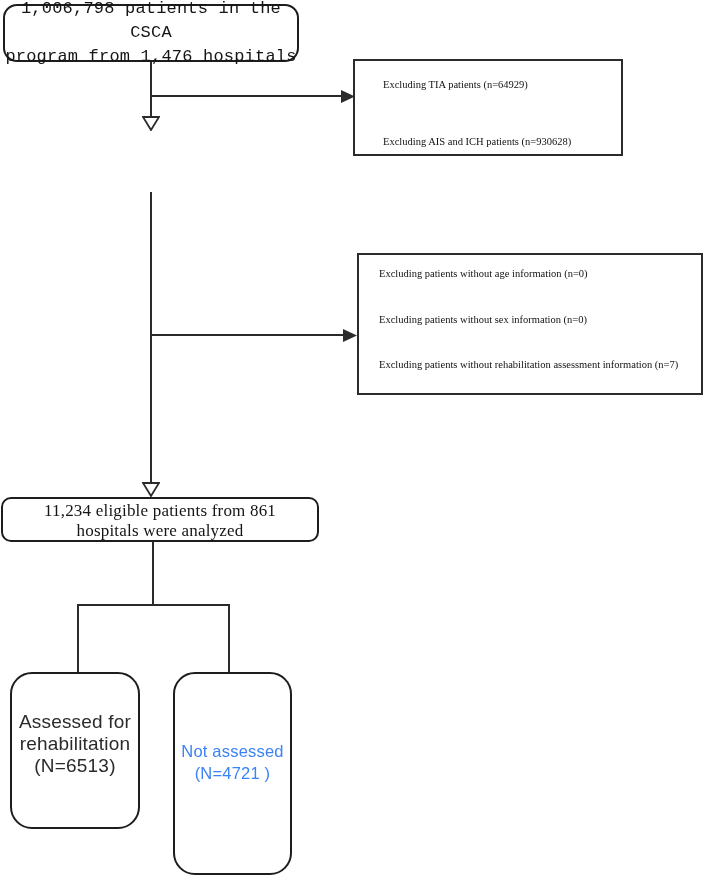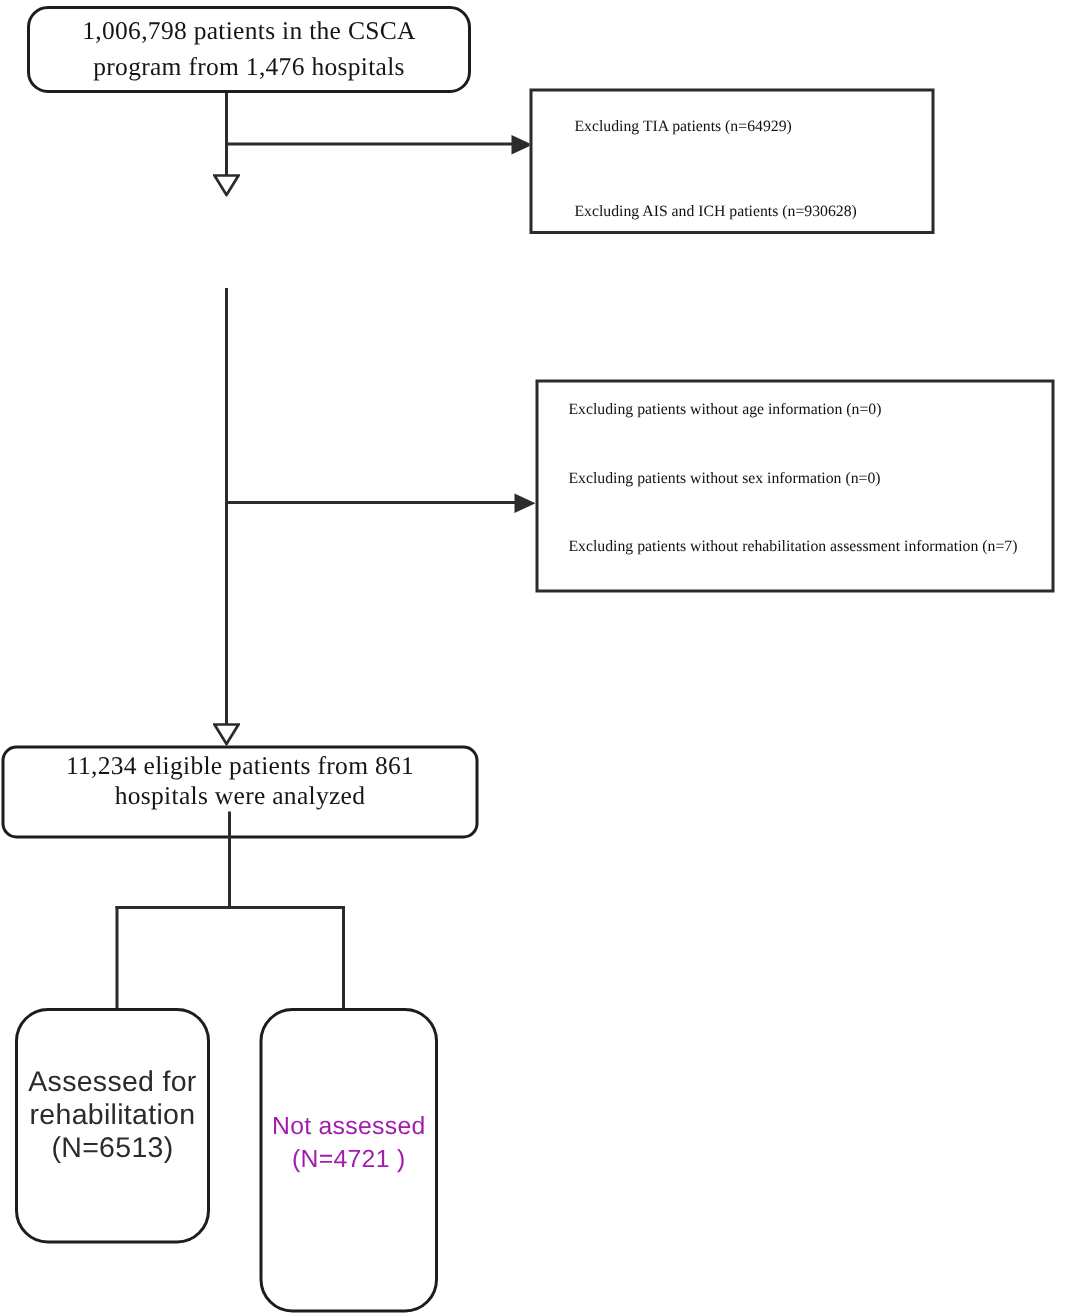--- a/index.html
+++ b/index.html
@@ -21,32 +21,32 @@
     border-radius: 14px;
     display: flex;
     flex-direction: column;
     align-items: center;
     justify-content: center;
     text-align: center;
     font-size: 17px;
     line-height: 24px;
     letter-spacing: 0.2px;
   }
-  .box-top      { left: 18px;   top: 4px;   width: 296px; height: 58px; }
+  .box-top      { left: 3px;   top: 4px;   width: 296px; height: 58px; font-family: Liberation Mono, monospace; }
   .box-initial  { left: 2px;   top: 131px; width: 298px; height: 61px; }
-  .box-eligible { left: 1px;   top: 497px; width: 318px; height: 62px;
+  .box-eligible { left: 1px;   top: 497px; width: 318px; height: 45px;
                   border-radius: 10px; line-height: 20px; justify-content: flex-start;
                   padding-top: 2px; overflow: visible; }
   .box-assessed { left: 10px;  top: 672px; width: 130px; height: 157px;
                   border-radius: 22px; font-family: "Liberation Sans", sans-serif;
                   font-size: 19px; line-height: 22px; color: #2b2b2b;
                   padding-bottom: 14px; }
   .box-notassessed { left: 173px; top: 672px; width: 119px; height: 203px;
                   border-radius: 22px; font-family: "Liberation Sans", sans-serif;
-                  font-size: 16.5px; line-height: 22px; color: #a21caf;
+                  font-size: 16.5px; line-height: 22px; color: #3b82f6;
                   padding-bottom: 24px; }
   
   .sbox {
     position: absolute;
     box-sizing: border-box;
     background: #ffffff;
     border: 2px solid var(--line, #2b2b2b);
     display: flex;
     flex-direction: column;
     justify-content: space-between;

